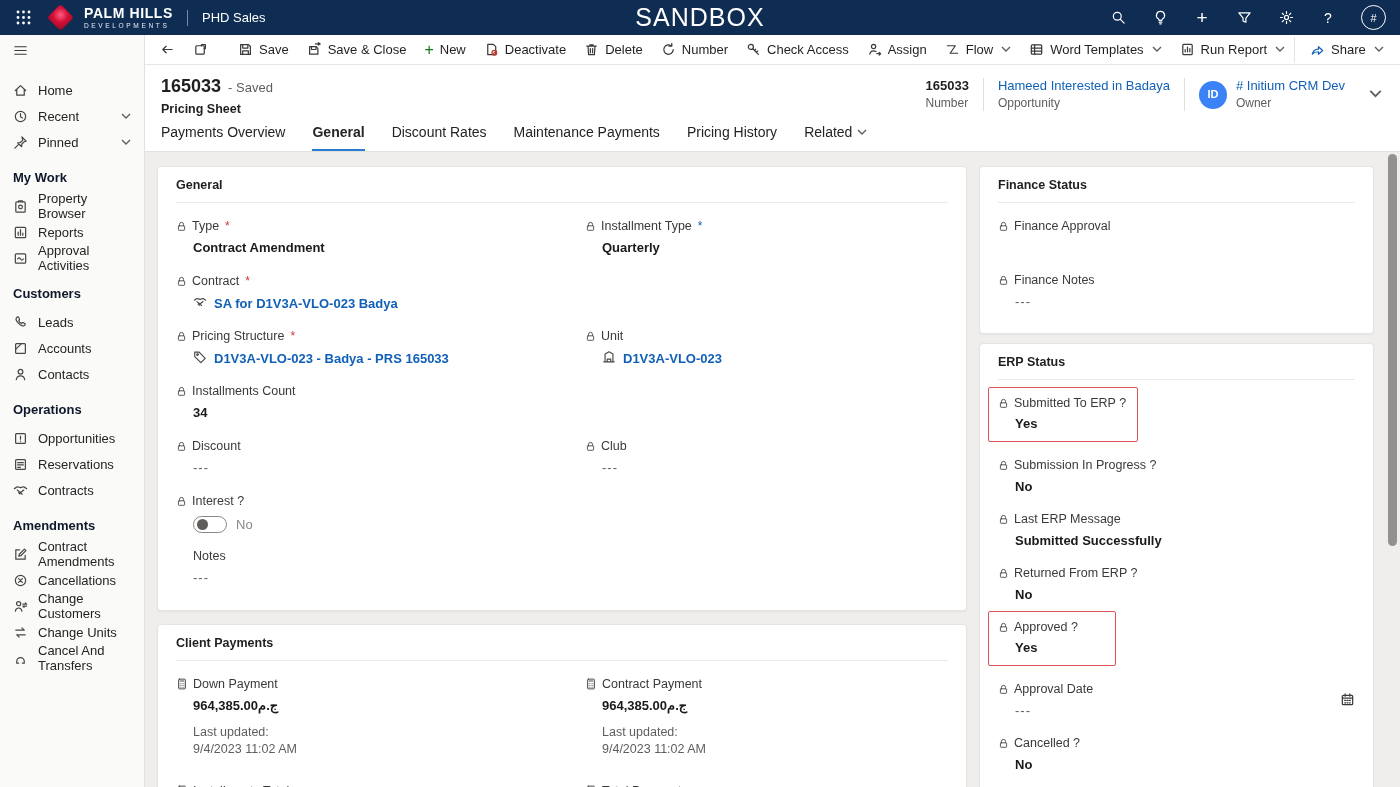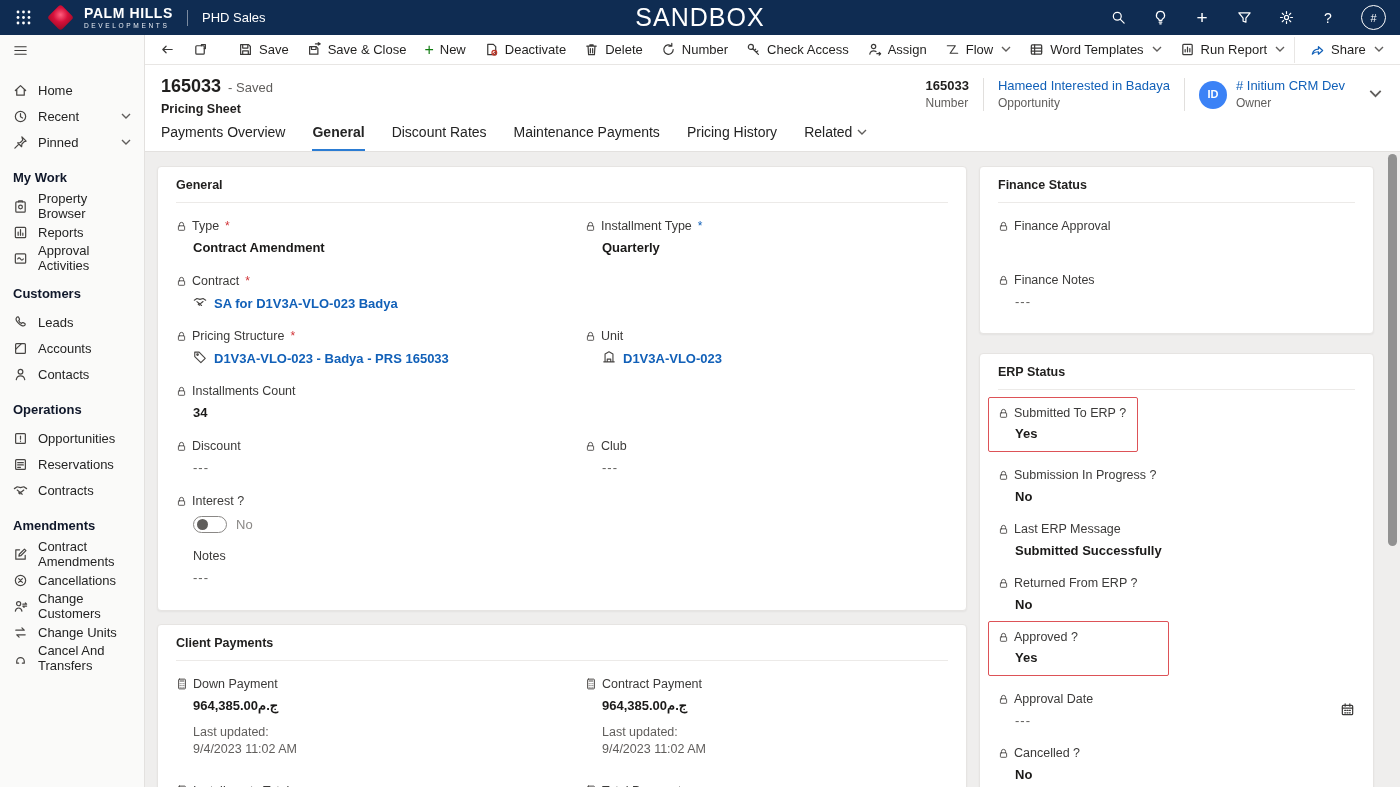--- a/index.html
+++ b/index.html
@@ -81,21 +81,21 @@
     padding:6px 18px 0 16px; border-bottom:1px solid #e3e1df; height:36px; flex:none; }
   .tab { font-size:14px; color:#242424; padding-bottom:9px; border-bottom:2.5px solid transparent;
     cursor:pointer; display:flex; align-items:center; gap:5px; }
   .tab.active { font-weight:bold; border-bottom-color:#2b7cd3; }
   .tab .tchev { color:#605e5c; }
 
   
   .content { flex:1; background:#efeeed; display:flex; gap:12px;
     padding:14px 26px 0 12px; position:relative; overflow:hidden; }
   .col-left { width:810px; flex:none; display:flex; flex-direction:column; gap:13px; }
-  .col-right { flex:1; display:flex; flex-direction:column; gap:19px; min-width:0; }
+  .col-right { flex:1; display:flex; flex-direction:column; gap:9px; min-width:0; }
   .card { background:#fff; border:1px solid #e6e4e2; border-radius:4px;
     box-shadow:0 1px 2px rgba(0,0,0,.05); padding:11px 18px 6px; }
   .card-title { font-size:12.5px; font-weight:bold; padding-bottom:10px;
     border-bottom:1px solid #eceae8; margin-bottom:16px; }
 
   .flabel { display:flex; align-items:center; gap:5px; font-size:12.5px; color:#3b3a39; }
   .flabel .lk { color:#484644; display:flex; }
   .req { color:#d13438; font-size:12px; margin-left:1px; }
   .req.rec { color:#1160b8; }
   .fvalue { margin:7px 0 0 17px; font-size:13px; font-weight:bold; color:#1b1a19; }
@@ -834,21 +834,21 @@
                     <path d="M5 7V5a3 3 0 0 1 6 0v2"></path>
                     <rect x="3.5" y="7" width="9" height="6.5" rx="1"></rect>
                   </svg>
                 </span>
               <span>Returned From ERP ?</span>
               </div>
             <div class="fvalue">No</div>
           </div>
 
           <div class="erp-field">
-            <div class="hl" style="width:181px">
+            <div class="hl" style="width:128px">
               <div class="flabel">
                   <span class="lk">
                     <svg class="ic" style="width:11px;height:11px" viewBox="0 0 16 16">
                       <path d="M5 7V5a3 3 0 0 1 6 0v2"></path>
                       <rect x="3.5" y="7" width="9" height="6.5" rx="1"></rect>
                     </svg>
                   </span>
                 <span>Approved ?</span>
                 </div>
               <div class="fvalue">Yes</div>

